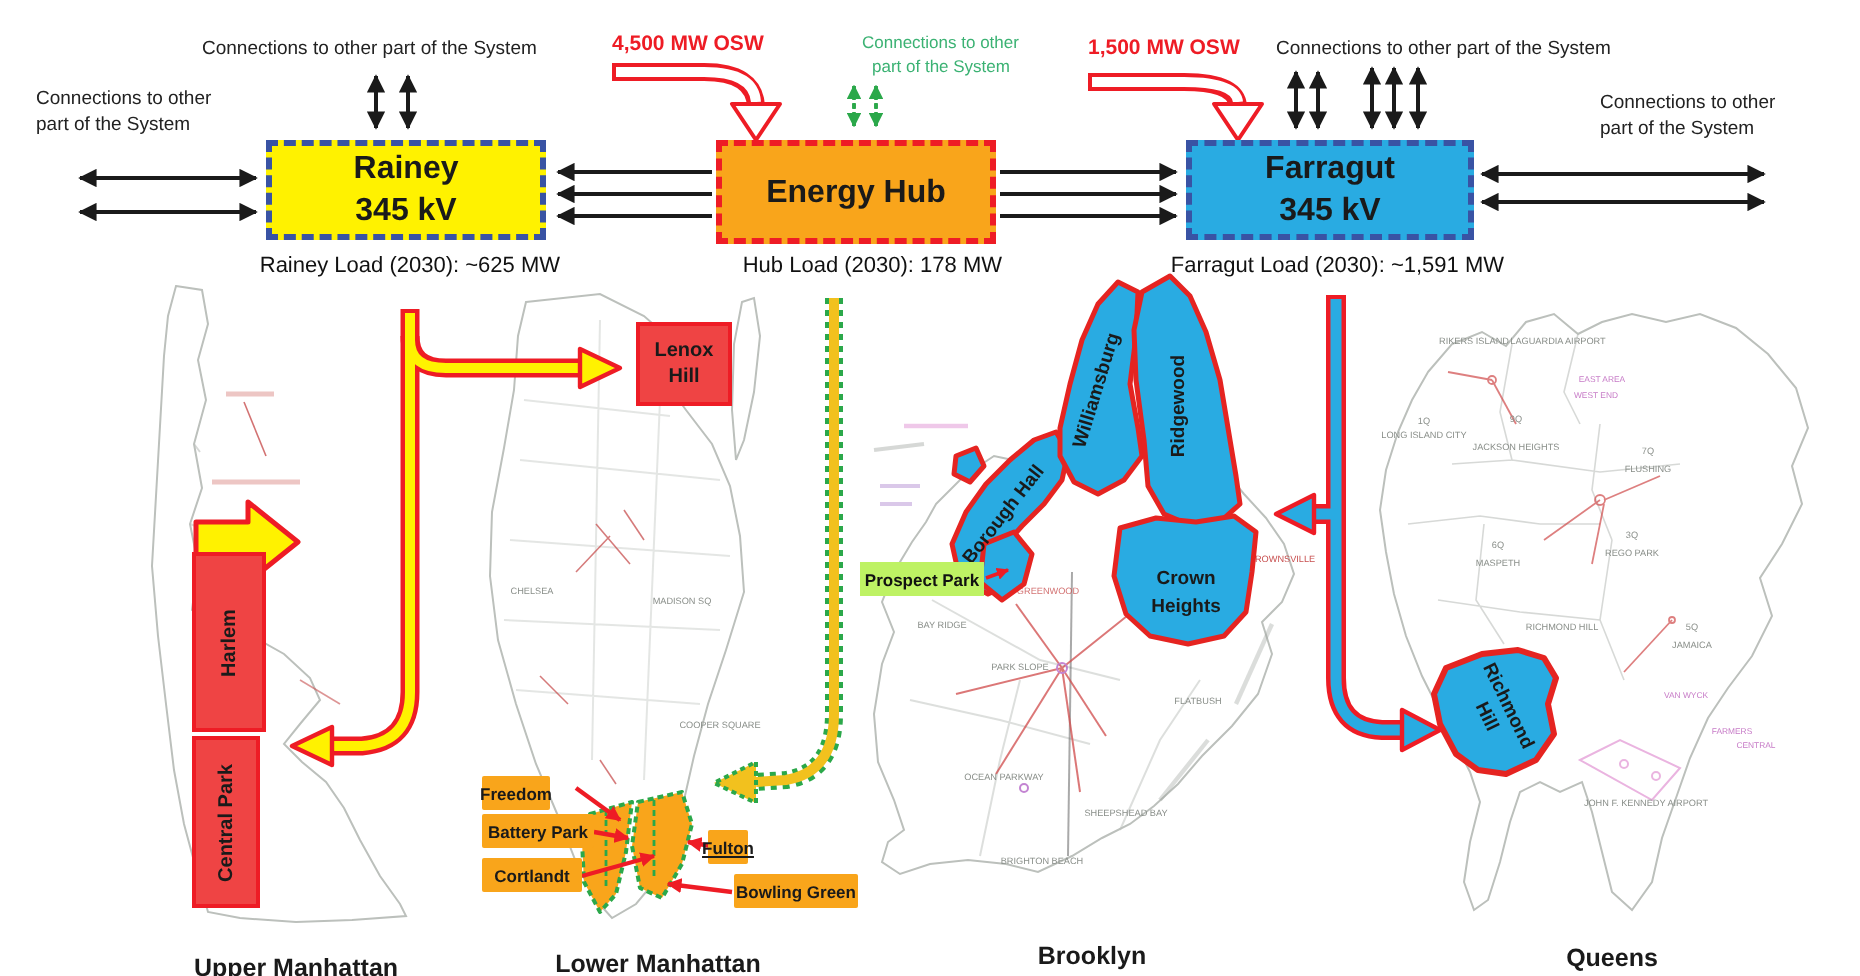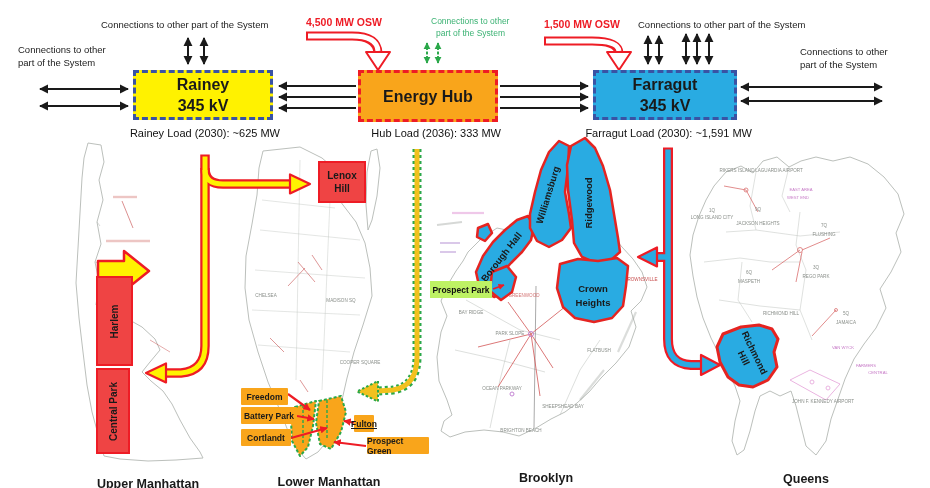--- a/index.html
+++ b/index.html
@@ -292,39 +292,39 @@
 </div>
 <div class="abs station" style="left:358px;top:70px;width:140px;height:52px;background:#F9A51B;border-color:#EE1C25;">
   <div class="st-line">Energy Hub</div>
 </div>
 <div class="abs station" style="left:593px;top:70px;width:144px;height:50px;background:#29ABE2;border-color:#3953A4;">
   <div class="st-line">Farragut</div>
   <div class="st-line">345 kV</div>
 </div>
 
 <div class="abs load" style="left:128px;top:127px;width:152px;">Rainey Load (2030): ~625 MW</div>
-<div class="abs load" style="left:356px;top:127px;width:145px;">Hub Load (2036): 333 MW</div>
+<div class="abs load" style="left:356px;top:127px;width:145px;">Hub Load (2030): 178 MW</div>
 <div class="abs load" style="left:578px;top:127px;width:174px;">Farragut Load (2030): ~1,591 MW</div>
 
 <div class="abs ybox" style="left:96px;top:276px;width:37px;height:90px;">
   <span class="vtext">Harlem</span>
 </div>
 <div class="abs ybox" style="left:96px;top:368px;width:34px;height:86px;">
   <span class="vtext">Central Park</span>
 </div>
 <div class="abs ybox lenox" style="left:318px;top:161px;width:48px;height:42px;">
   <div>Lenox</div>
   <div>Hill</div>
 </div>
 
-<div class="abs site" style="left:241px;top:388px;width:47px;height:17px;">Freedom</div>
+<div class="abs site" style="left:241px;top:388px;width:34px;height:17px;">Freedom</div>
 <div class="abs site" style="left:241px;top:407px;width:56px;height:17px;">Battery Park</div>
 <div class="abs site" style="left:241px;top:429px;width:50px;height:17px;">Cortlandt</div>
 <div class="abs site" style="left:354px;top:415px;width:20px;height:17px;text-decoration:underline;">Fulton</div>
-<div class="abs site" style="left:367px;top:437px;width:62px;height:17px;">Prospect Green</div>
+<div class="abs site" style="left:367px;top:437px;width:62px;height:17px;">Bowling Green</div>
 
 <div class="abs ppark" style="left:430px;top:281px;width:62px;height:17px;">Prospect Park</div>
 
 <div class="abs btitle" style="left:88px;top:465px;width:120px;">Upper Manhattan</div>
 <div class="abs btitle" style="left:269px;top:463px;width:120px;">Lower Manhattan</div>
 <div class="abs btitle" style="left:501px;top:459px;width:90px;">Brooklyn</div>
 <div class="abs btitle" style="left:766px;top:460px;width:80px;">Queens</div>
 
 </div>
 

